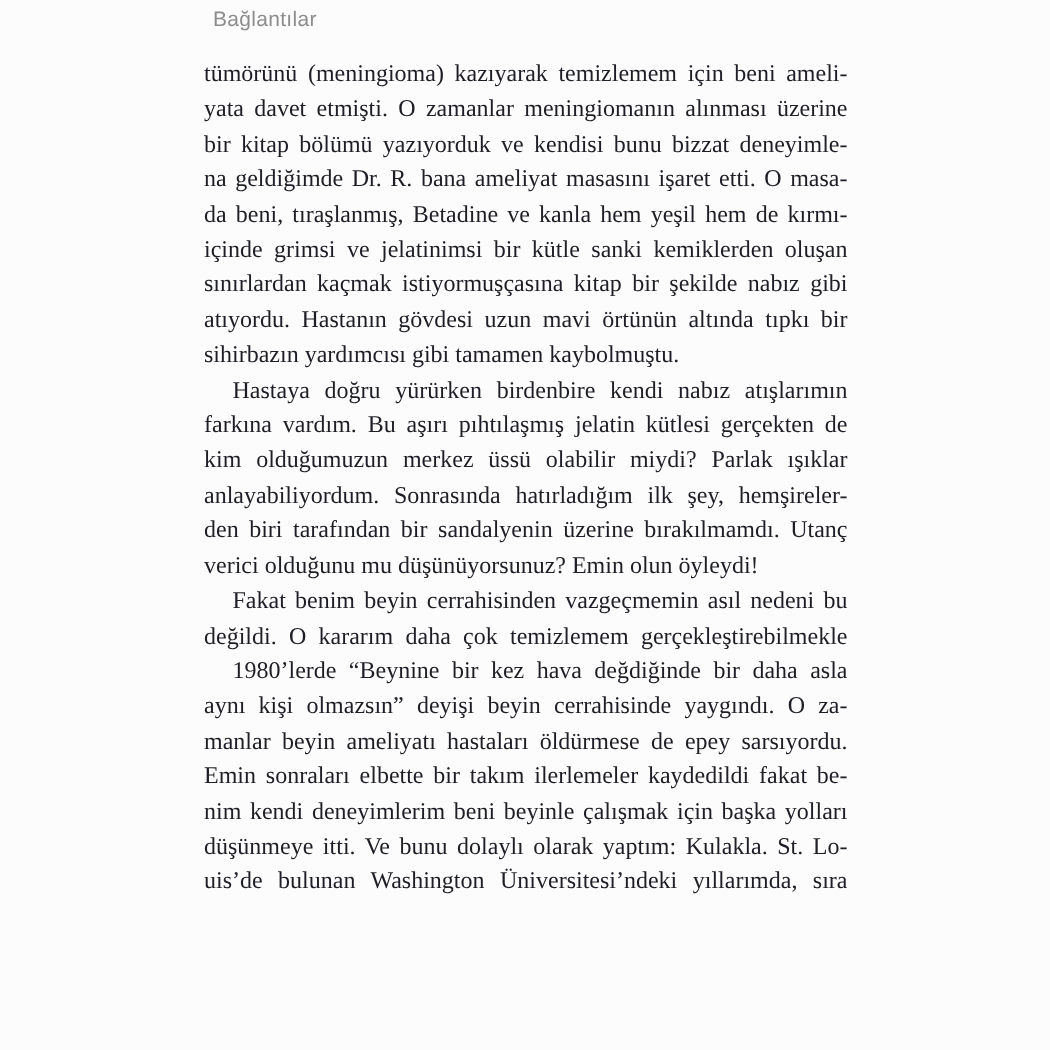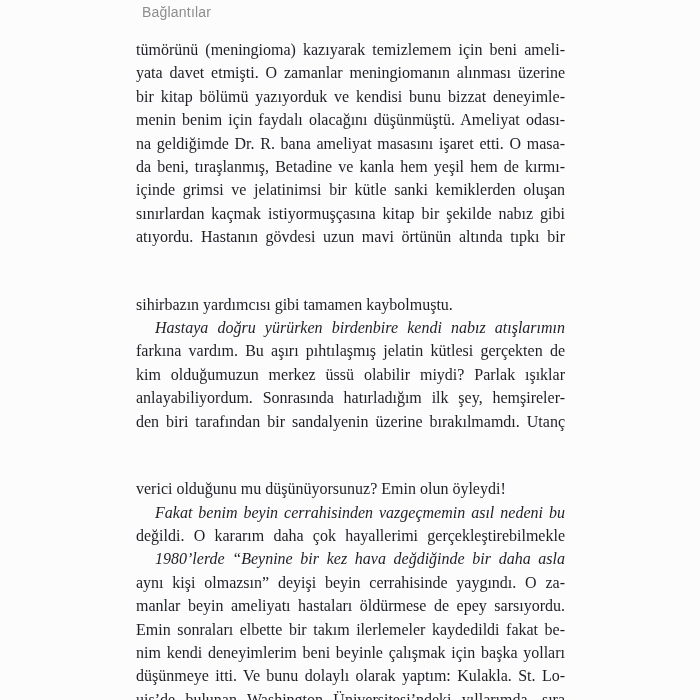--- a/index.html
+++ b/index.html
@@ -39,51 +39,48 @@
     line-height: 23.4px;
     color: #1e1e26;
   }
   .line {
     text-align: justify;
     text-align-last: justify;
     white-space: nowrap;
   }
   .line.para-end {
     text-align-last: left;
-    margin-top: 44px;
   }
   .line.indent {
     text-indent: 19px;
-    font-style: italic;
   }
 </style>
 </head>
 <body>
 
 <div class="page">
   <div class="running-header">Bağlantılar</div>
   <div class="text-block">
       <div class="line">tümörünü (meningioma) kazıyarak temizlemem için beni ameli-</div>
       <div class="line">yata davet etmişti. O zamanlar meningiomanın alınması üzerine</div>
       <div class="line">bir kitap bölümü yazıyorduk ve kendisi bunu bizzat deneyimle-</div>
-      <div class="line">menin benim için faydalı olacağını düşünmüştü. Ameliyat odası-</div>
       <div class="line">na geldiğimde Dr. R. bana ameliyat masasını işaret etti. O masa-</div>
       <div class="line">da beni, tıraşlanmış, Betadine ve kanla hem yeşil hem de kırmı-</div>
       <div class="line">içinde grimsi ve jelatinimsi bir kütle sanki kemiklerden oluşan</div>
       <div class="line">sınırlardan kaçmak istiyormuşçasına kitap bir şekilde nabız gibi</div>
       <div class="line">atıyordu. Hastanın gövdesi uzun mavi örtünün altında tıpkı bir</div>
       <div class="line para-end">sihirbazın yardımcısı gibi tamamen kaybolmuştu.</div>
       <div class="line indent">Hastaya doğru yürürken birdenbire kendi nabız atışlarımın</div>
       <div class="line">farkına vardım. Bu aşırı pıhtılaşmış jelatin kütlesi gerçekten de</div>
       <div class="line">kim olduğumuzun merkez üssü olabilir miydi? Parlak ışıklar</div>
       <div class="line">anlayabiliyordum. Sonrasında hatırladığım ilk şey, hemşireler-</div>
       <div class="line">den biri tarafından bir sandalyenin üzerine bırakılmamdı. Utanç</div>
       <div class="line para-end">verici olduğunu mu düşünüyorsunuz? Emin olun öyleydi!</div>
       <div class="line indent">Fakat benim beyin cerrahisinden vazgeçmemin asıl nedeni bu</div>
-      <div class="line">değildi. O kararım daha çok hayallerimi gerçekleştirebilmekle</div>
+      <div class="line">değildi. O kararım daha çok temizlemem gerçekleştirebilmekle</div>
       <div class="line indent">1980’lerde “Beynine bir kez hava değdiğinde bir daha asla</div>
       <div class="line">aynı kişi olmazsın” deyişi beyin cerrahisinde yaygındı. O za-</div>
       <div class="line">manlar beyin ameliyatı hastaları öldürmese de epey sarsıyordu.</div>
       <div class="line">Emin sonraları elbette bir takım ilerlemeler kaydedildi fakat be-</div>
       <div class="line">nim kendi deneyimlerim beni beyinle çalışmak için başka yolları</div>
       <div class="line">düşünmeye itti. Ve bunu dolaylı olarak yaptım: Kulakla. St. Lo-</div>
       <div class="line">uis’de bulunan Washington Üniversitesi’ndeki yıllarımda, sıra</div>
     </div>
 </div>
 

